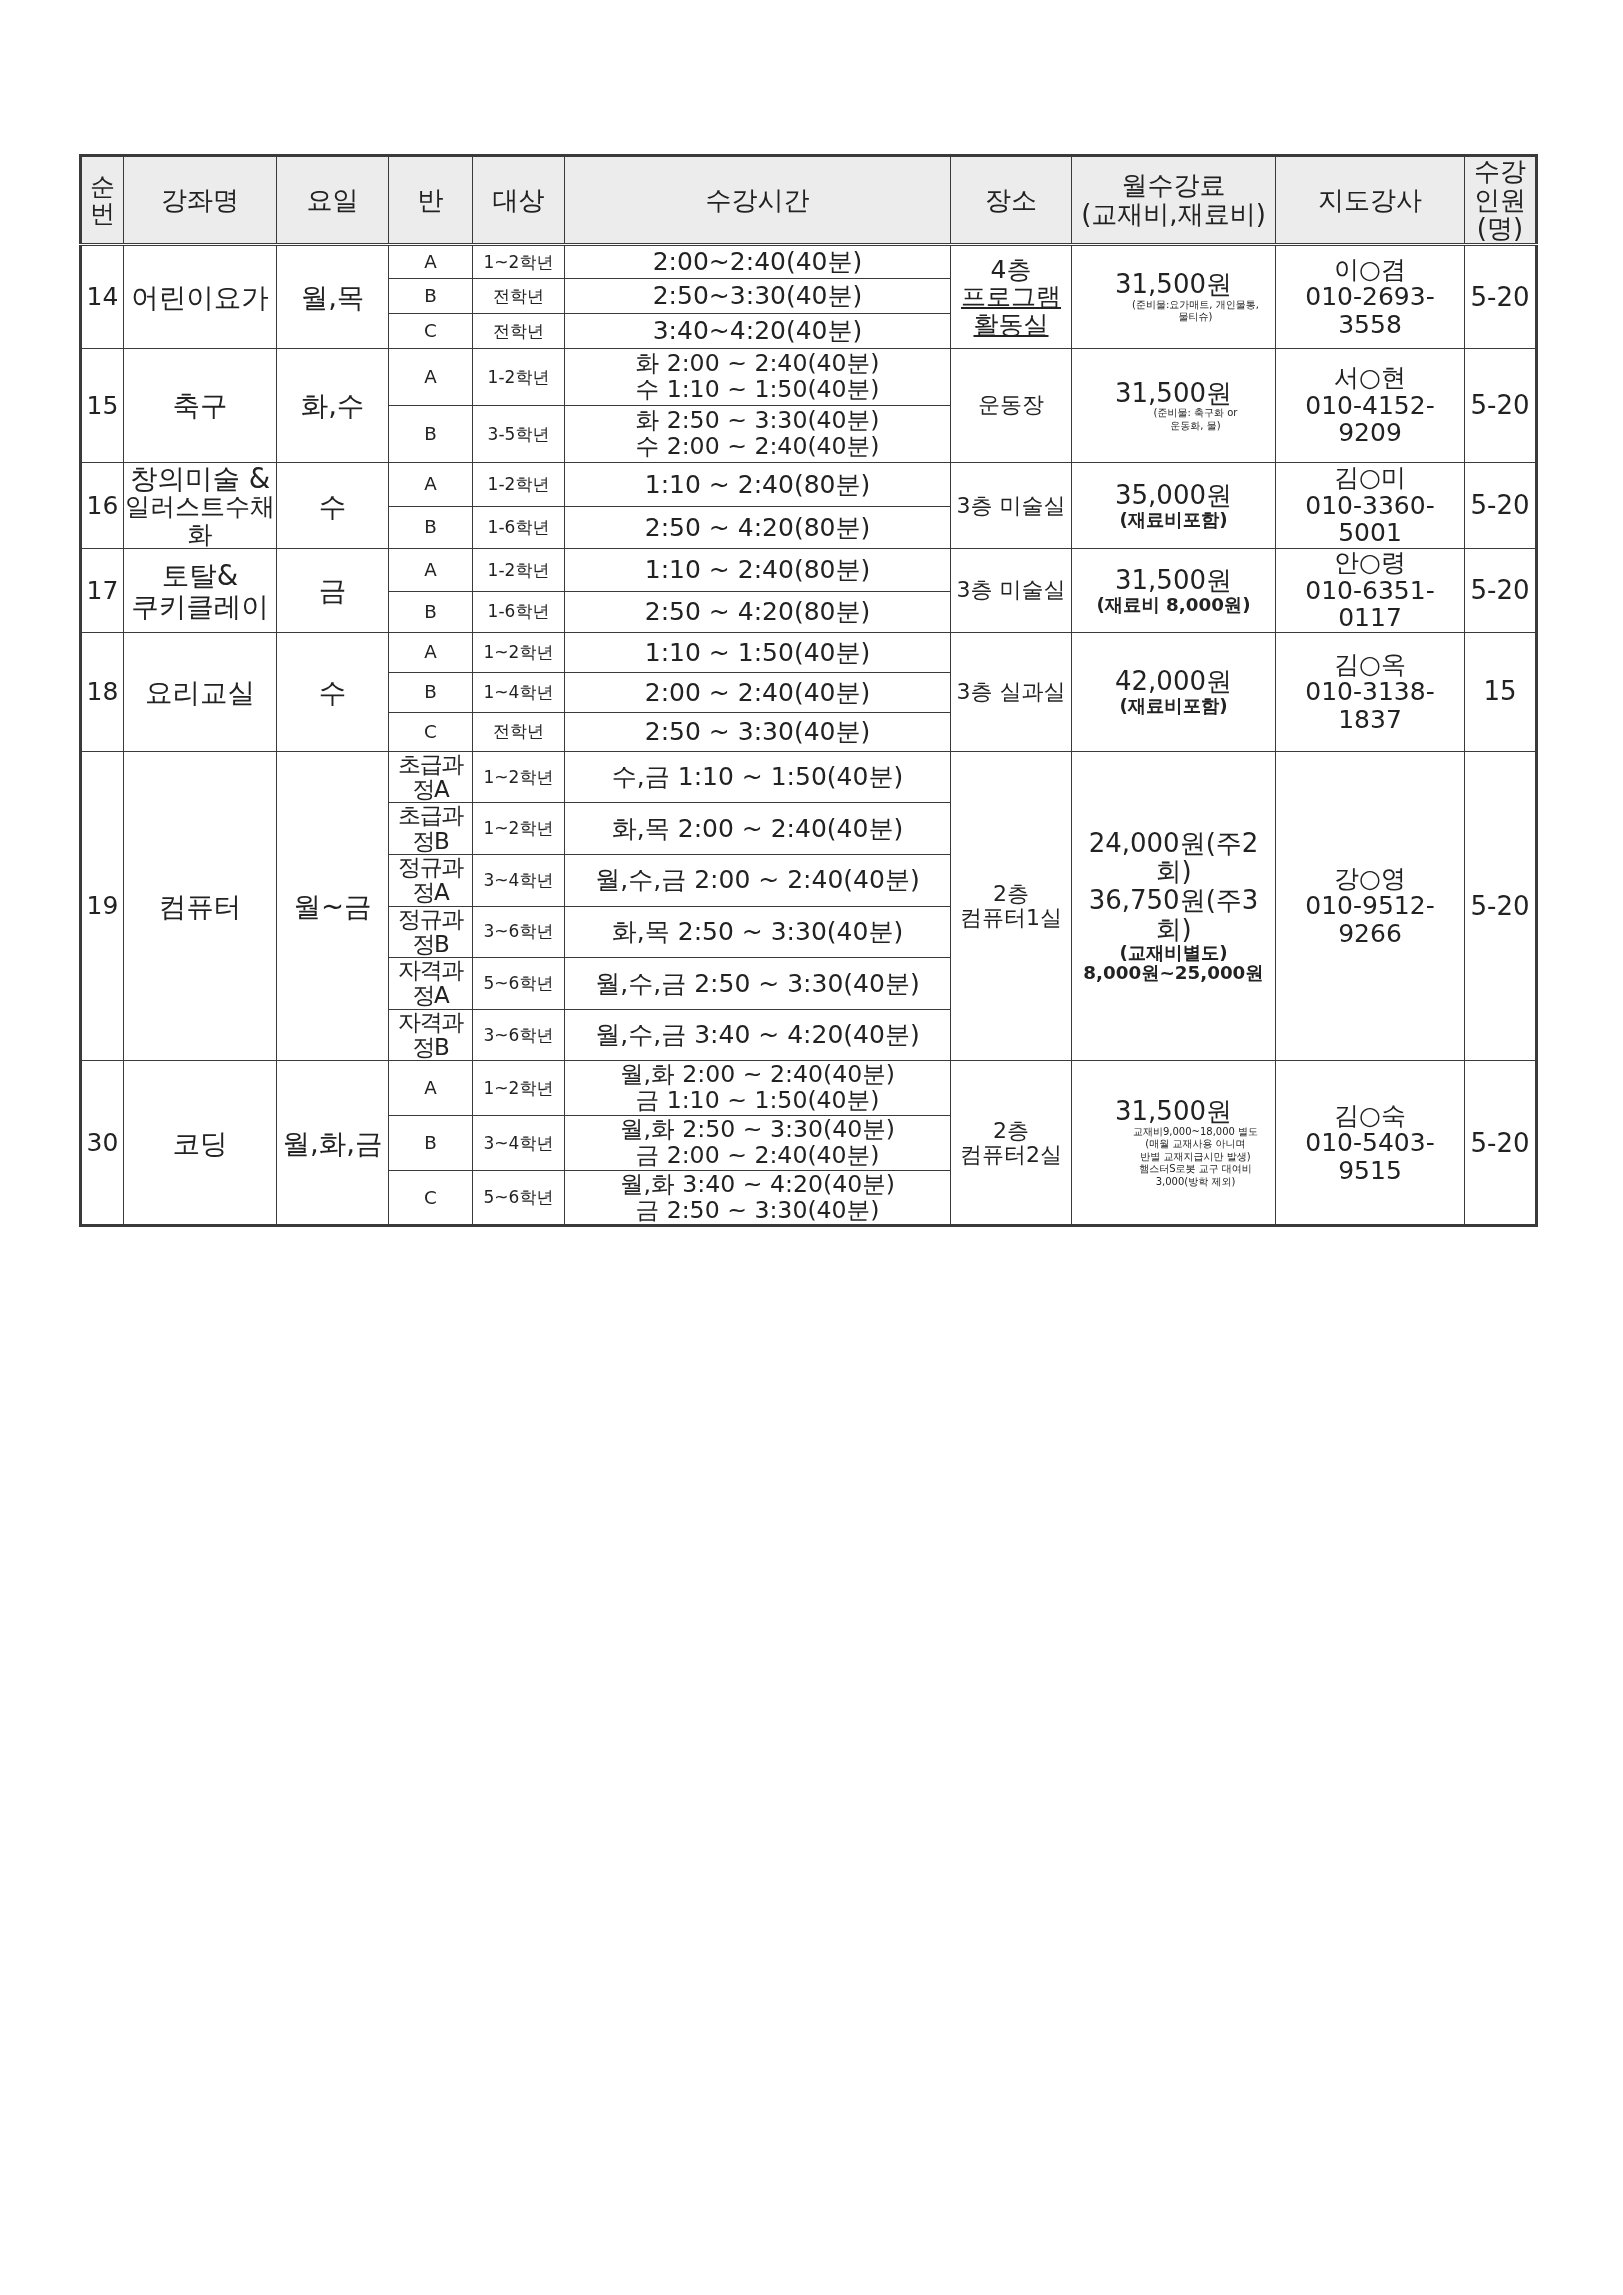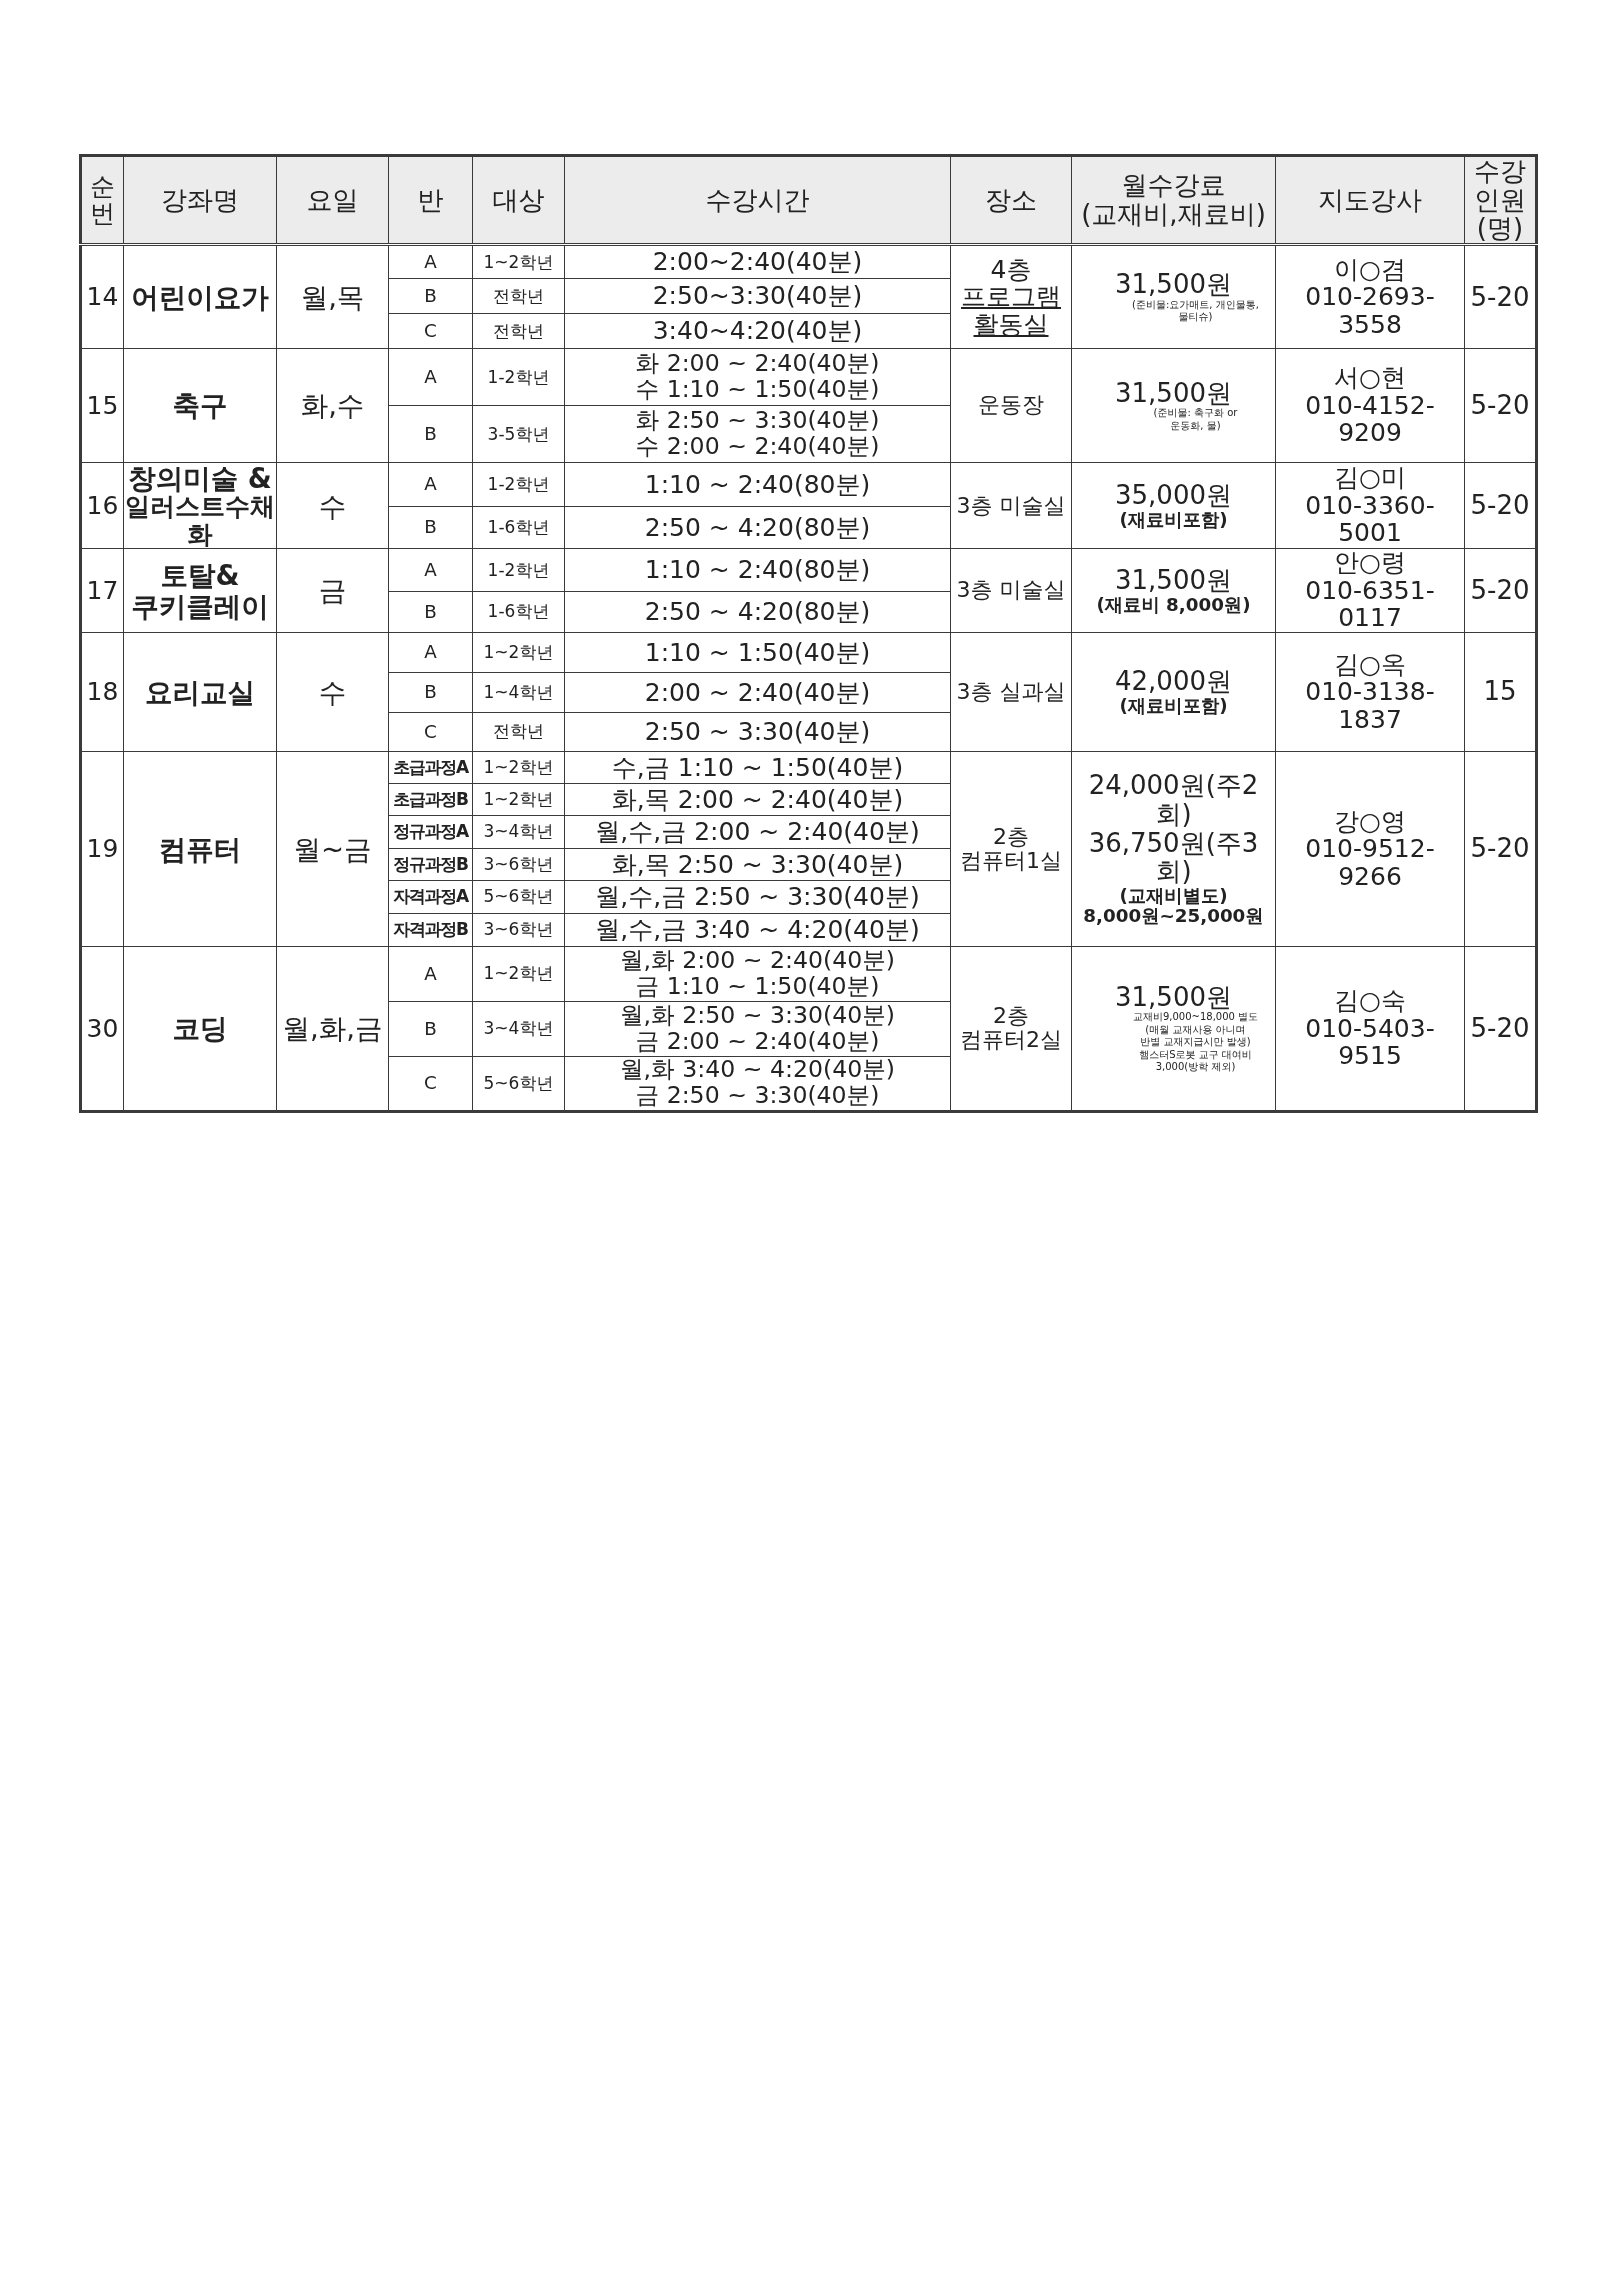--- a/index.html
+++ b/index.html
@@ -6,24 +6,24 @@
   body { width:1623px; height:2295px; position:relative; overflow:hidden;
          font-family:"DejaVu Sans", "Liberation Sans", sans-serif; color:#222; }
   .page { position:absolute; left:0; top:0; width:1623px; height:2295px; background:#fff; }
   table.sched { position:absolute; left:79px; top:154px; width:1456px;
     border-collapse:collapse; table-layout:fixed; border:3.9px solid #3a3a3a; }
   table.sched td, table.sched th { border:1.3px solid #3a3a3a; text-align:center;
     vertical-align:middle; padding:0; line-height:1.1; overflow:hidden; }
   table.sched thead th { background:#ececec; font-weight:normal; font-size:26px; height:86px;
     border-bottom:3.9px double #3a3a3a; }
   .num { font-size:25px; }
-  .name { font-size:27.5px; font-weight:bold; }
+  .name { font-size:27.5px; font-weight:normal; }
   .day { font-size:27.5px; }
   .ban { font-size:18.3px; }
-  .ban-small { font-size:17px; letter-spacing:-1.3px;font-weight:bold; }
+  .ban-small { font-size:23px; letter-spacing:-1.3px; }
   .grade { font-size:17px; }
   .time { font-size:25px; }
   .time2 { font-size:23.6px; line-height:1.0;margin-top:8px; }
   .place { font-size:22px; }
   .place-small { font-size:25px; }
   .fee-main { font-size:26px; display:block; }
   .fee-sub { font-size:18.3px; display:block;font-weight:bold; }
   .fee-tiny { font-size:10px; display:block; line-height:1.25;margin-left:44px; }
   .teacher { font-size:25px; }
   .cap { font-size:26px; }

